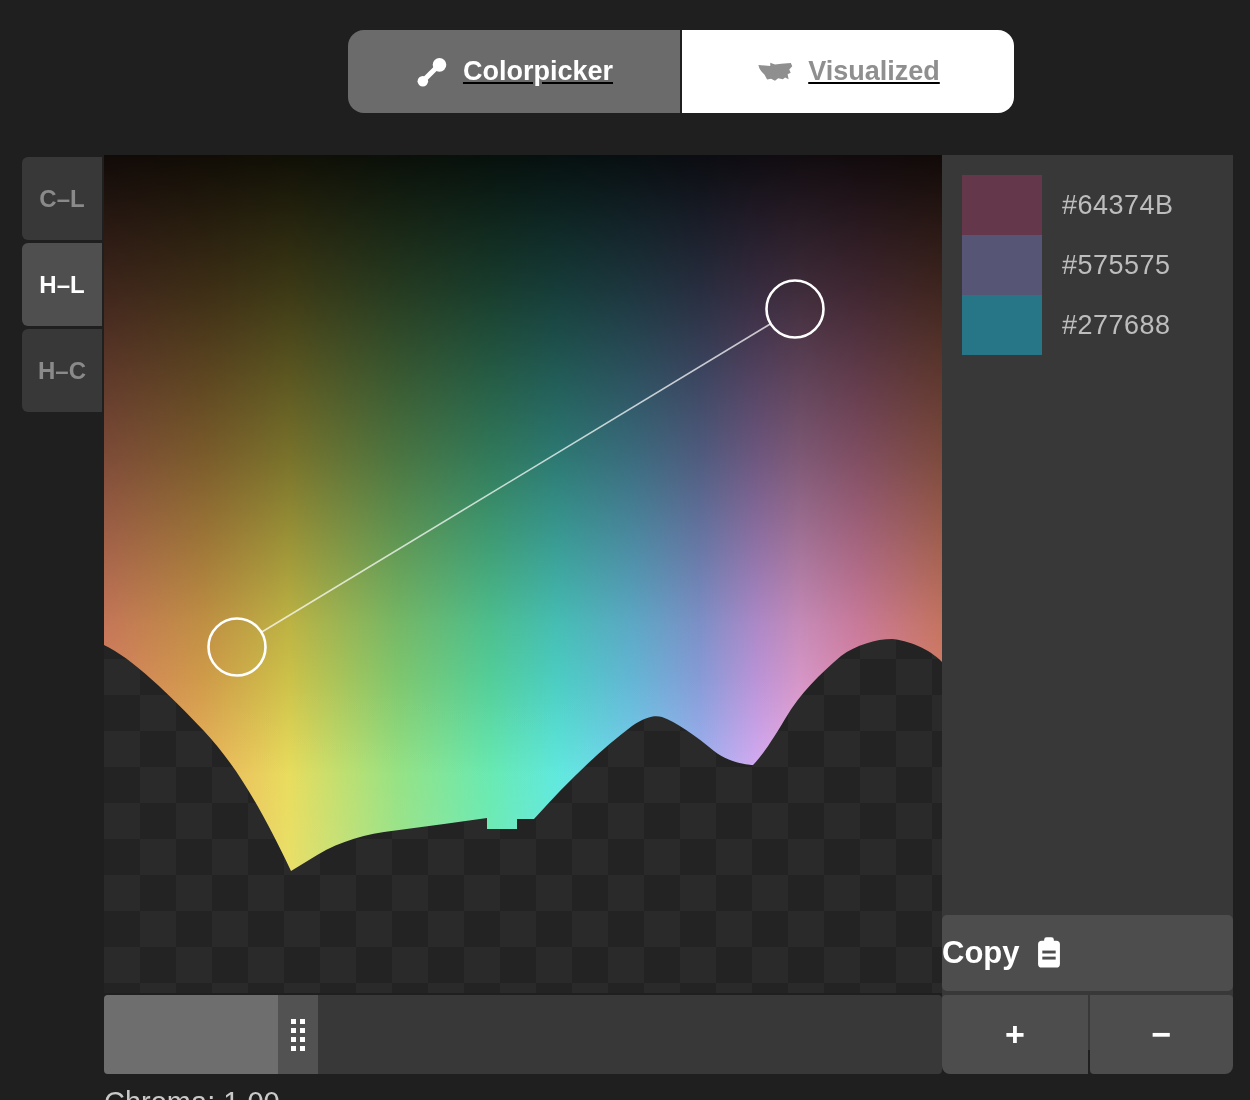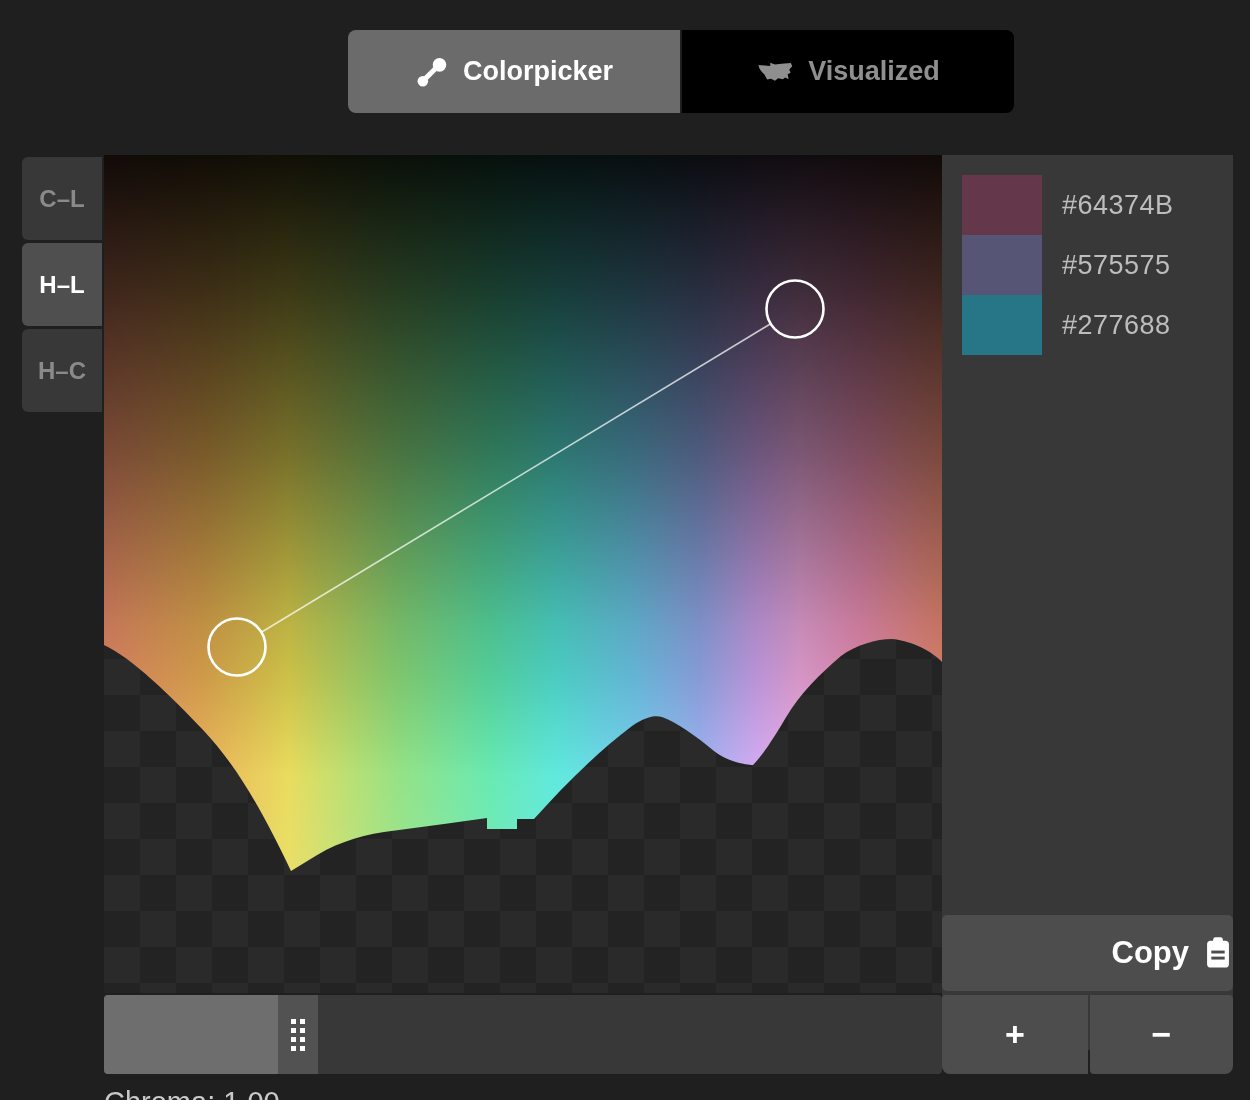--- a/index.html
+++ b/index.html
@@ -2,25 +2,25 @@
 <html><head>
 <meta charset="utf-8">
 <style>
   * { margin:0; padding:0; box-sizing:border-box; }
   html,body { width:1250px; height:1100px; overflow:hidden; }
   body { background:#1f1f1f; font-family:"Liberation Sans", sans-serif; }
   .app { position:relative; width:1250px; height:1100px; background:#1f1f1f; }
 
   
   .top-tabs { position:absolute; left:348px; top:30px; width:666px; height:83px;
-              display:flex; border-radius:8px; overflow:hidden; }
+              display:flex; border-radius:16px; overflow:hidden;text-decoration:underline; }
   .top-tab { flex:1; display:flex; align-items:center; justify-content:center;
              font-size:27px; font-weight:bold; cursor:pointer; }
   .top-tab.active { background:#6b6b6b; color:#ffffff; }
-  .top-tab.inactive { background:#000000; color:#8f8f8f; margin-left:2px; }
+  .top-tab.inactive { background:#ffffff; color:#8f8f8f; margin-left:2px; }
   .top-tab .icn { margin-right:14px; display:flex; align-items:center; }
 
   
   .mode-tabs { position:absolute; left:22px; top:157px; width:80px; }
   .mode-tab { width:80px; height:83px; margin-bottom:3px; border-radius:6px 0 0 6px;
               display:flex; align-items:center; justify-content:center;
               font-size:24px; font-weight:bold; cursor:pointer; }
   .mode-tab.active { background:#4f4f4f; color:#ffffff; }
   .mode-tab.inactive { background:#383838; color:#8a8a8a; }
 
@@ -39,21 +39,21 @@
   
   .palette-panel { position:absolute; left:942px; top:155px; width:291px; height:895px;
                    background:#383838; }
   .swatch-row { position:relative; height:60px; display:flex; align-items:center; }
   .swatch-rows { padding-top:20px; }
   .swatch { width:80px; height:60px; margin-left:20px; flex:0 0 80px; }
   .swatch-hex { margin-left:20px; font-size:27px; color:#bdbdbd; letter-spacing:0.5px; }
 
   .copy-btn { position:absolute; left:942px; top:915px; width:291px; height:76px;
               background:#4d4d4d; border-radius:5px; display:flex; align-items:center;
-              justify-content:flex-end; color:#ffffff; font-size:31px; font-weight:bold;
+              justify-content:flex-start; color:#ffffff; font-size:31px; font-weight:bold;
               cursor:pointer; }
   .copy-btn .icn { margin-left:14px; display:flex; }
   .pm-btn { position:absolute; top:995px; height:79px; background:#4d4d4d;
             display:flex; align-items:center; justify-content:center;
             color:#ffffff; font-size:34px; font-weight:bold; cursor:pointer; }
   .plus-btn { left:942px; width:146px; border-radius:4px 0 0 8px; }
   .minus-btn { left:1090px; width:143px; border-radius:0 4px 8px 4px; }
 
   
   .slider { position:absolute; left:104px; top:995px; width:838px; height:79px;

